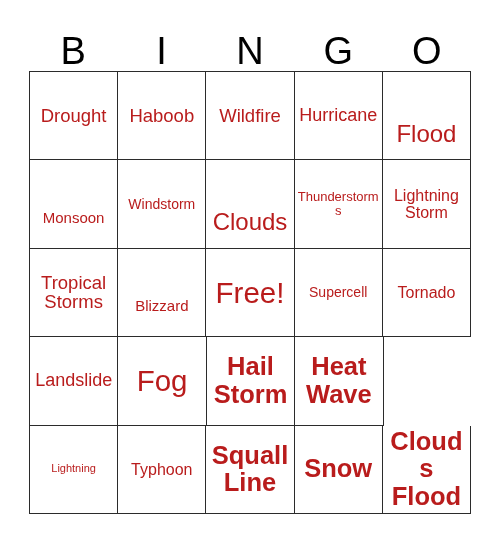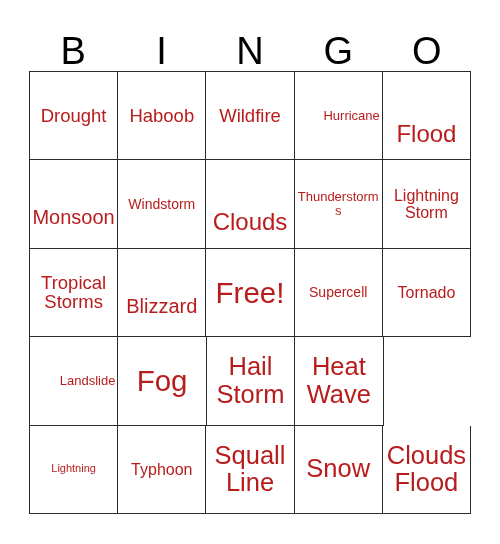--- a/index.html
+++ b/index.html
@@ -66,27 +66,27 @@
     display: block;
     width: 100%;
     line-height: 1.08;
     word-wrap: break-word;
     color: #b91c1c;
   }
 
   
   .fs-xxs { font-size: 13px; }
   .fs-xs  { font-size: 11px; }
-  .fs-s   { font-size: 13px; text-align: right; }
+  .fs-s   { font-size: 18px; }
   .fs-sm  { font-size: 14px; }
   .fs-m   { font-size: 16px; }
-  .fs-ml  { font-size: 20px; margin-top: 28px; }
+  .fs-ml  { font-size: 15px; margin-top: 28px; }
   .fs-l   { font-size: 18.5px; }
   .fs-xxl { font-size: 24px; margin-top: 36px; }
-  .fs-h   { font-size: 25.5px; }
+  .fs-h   { font-size: 25.5px; font-weight: bold; }
   .fs-hh  { font-size: 29.5px; }
 </style>
 </head>
 <body>
 
 <div id="card">
 
   <div id="header-row">
     <div class="header-cell">B</div>
     <div class="header-cell">I</div>

